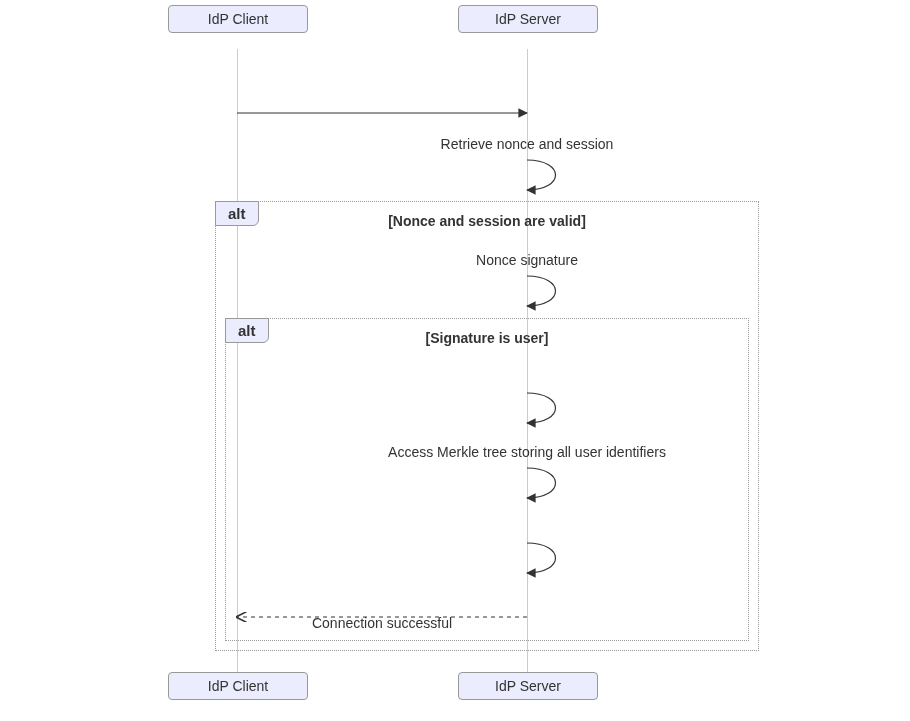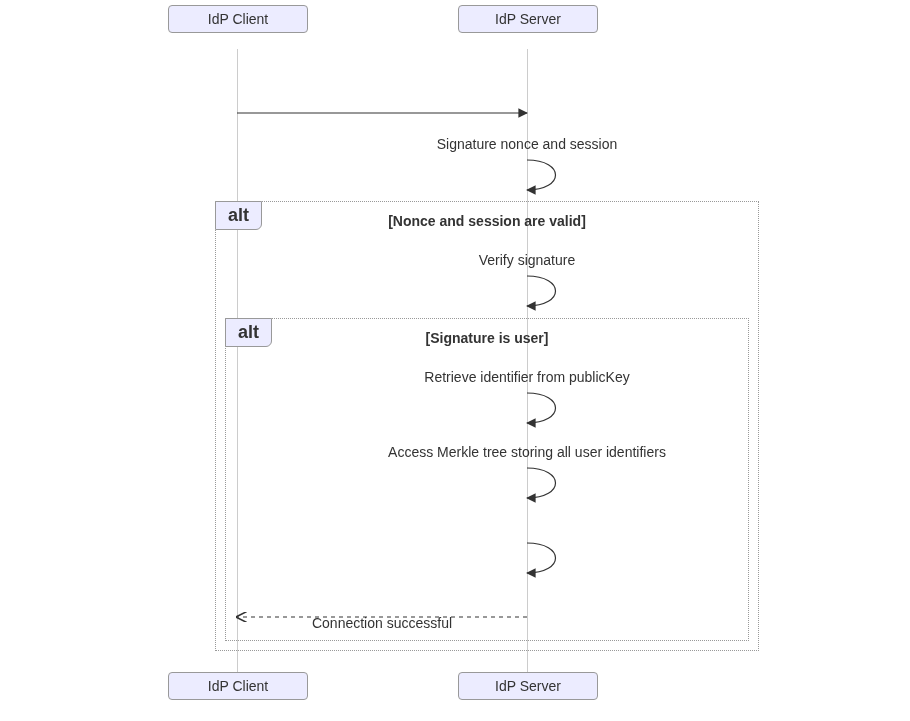--- a/index.html
+++ b/index.html
@@ -45,21 +45,21 @@
     box-sizing: border-box;
   }
   .alt-tag {
     position: absolute;
     left: -1px;
     top: -1px;
     background: #ECECFF;
     border: 1px solid #999;
     padding: 3px 12px;
     font-weight: 700;
-    font-size: 18px;
+    font-size: 15px;
     border-radius: 0 0 6px 0;
   }
   .alt-guard {
     position: absolute;
     left: 50%;
     top: 4px;
     transform: translateX(-50%);
     font-weight: 700;
     white-space: nowrap;
     margin-top: 7px;
@@ -95,23 +95,22 @@
     <span>IdP Server</span>
   </div>
 
   <div class="actor-box" style="left:168px; top:672px;">
     <span>IdP Client</span>
   </div>
   <div class="actor-box" style="left:458px; top:672px;">
     <span>IdP Server</span>
   </div>
 
-  <div class="msg-label" style="left:527px; top:136px;">Signature nonce and session</div>
-  <div class="msg-label" style="left:527px; top:252px;">Verify signature</div>
-  <div class="msg-label" style="left:527px; top:369px;">Retrieve identifier from publicKey</div>
+  <div class="msg-label" style="left:527px; top:136px;">Retrieve nonce and session</div>
+  <div class="msg-label" style="left:527px; top:252px;">Nonce signature</div>
   <div class="msg-label" style="left:527px; top:444px;">Access Merkle tree storing all user identifiers</div>
   <div class="msg-label" style="left:382px; top:615px;">Connection successful</div>
 
   <svg class="overlay">
     <defs>
       <marker id="arrow-solid" viewBox="0 0 10 10" refX="9" refY="5" markerWidth="8" markerHeight="8" orient="auto-start-reverse">
         <path d="M 0 0 L 10 5 L 0 10 z" fill="#333"></path>
       </marker>
       <marker id="arrow-open" viewBox="0 0 10 10" refX="9" refY="5" markerWidth="9" markerHeight="9" orient="auto-start-reverse">
         <path d="M 0 0 L 10 5 L 0 10" fill="none" stroke="#333" stroke-width="1.5"></path>

